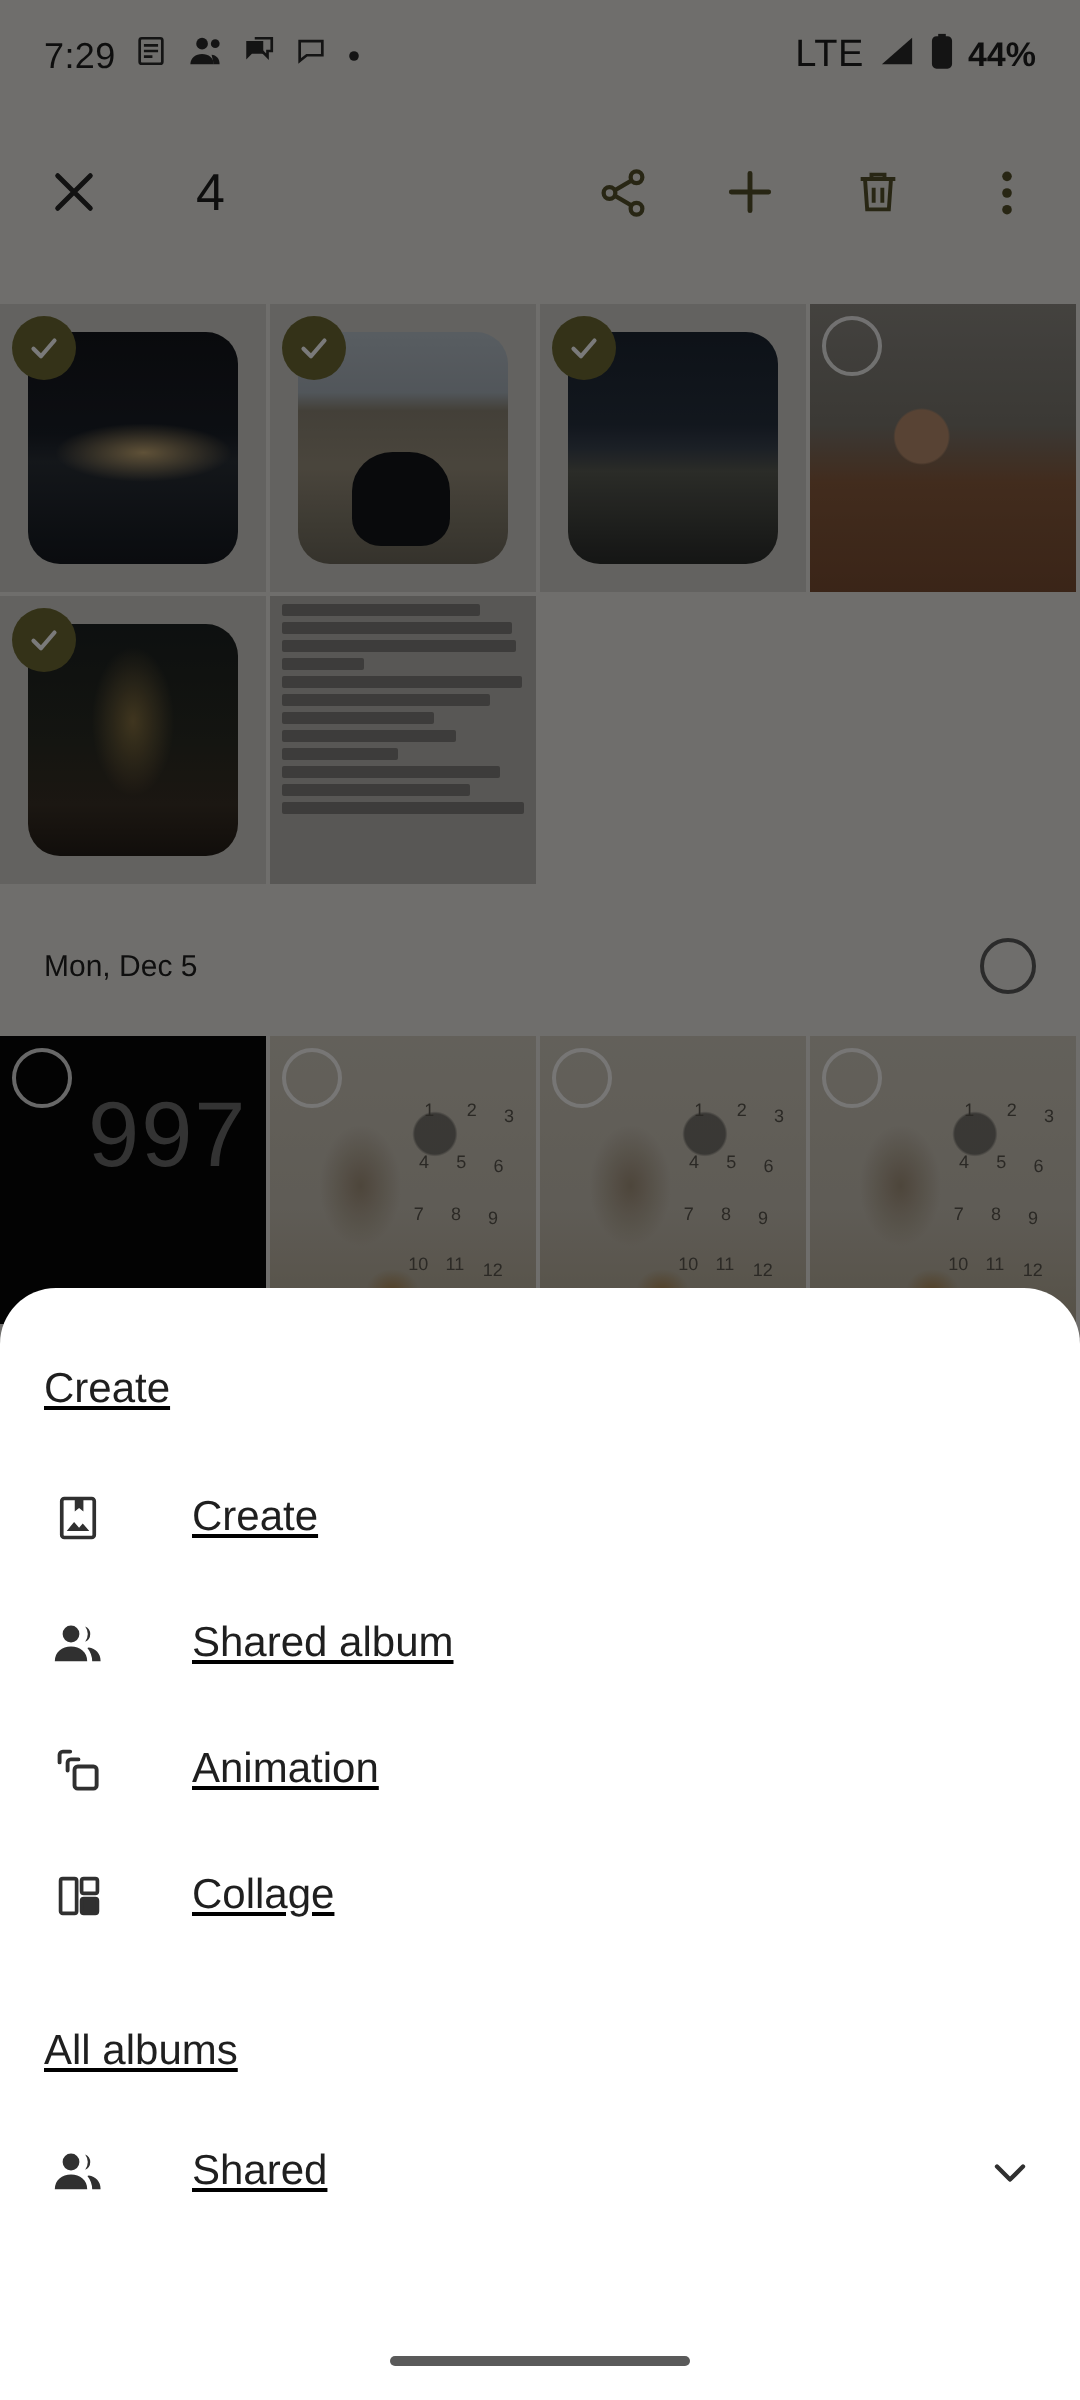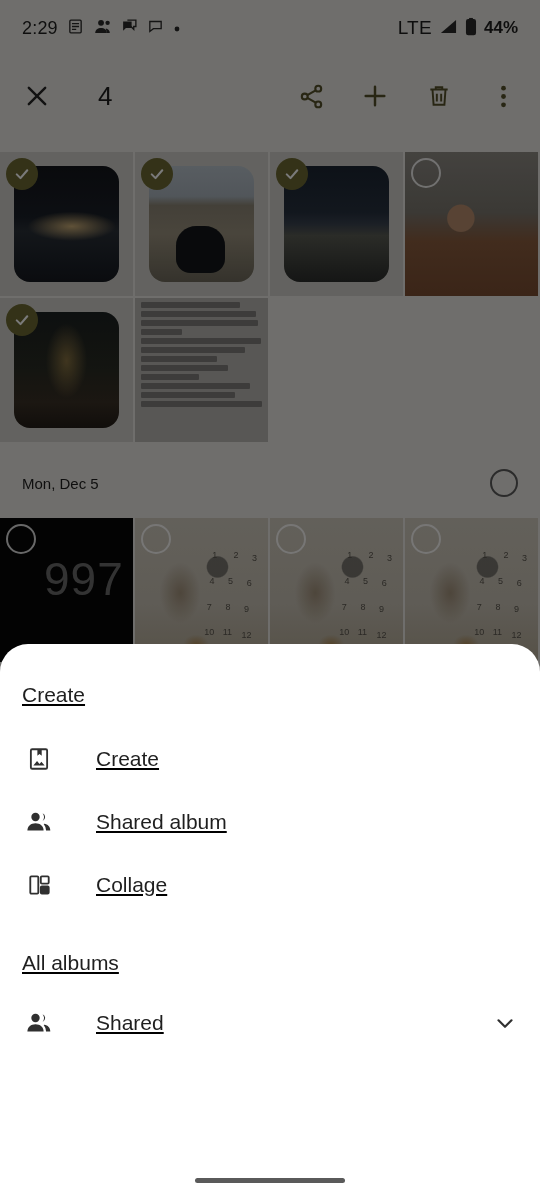--- a/index.html
+++ b/index.html
@@ -90,21 +90,21 @@
   }
   .art-doc {
     width:100%; height:100%;
     background:#b9b7b2;
     padding:4px 6px;
     display:flex; flex-direction:column; gap:3px;
   }
   .doc-line { height:6px; background:#5d5b58; opacity:.62; border-radius:1px; }
   .art-black { width:100%; height:100%; background:#070707; position:relative; }
   .big-997 {
-    position:absolute; left:44px; top:34px;
+    position:absolute; left:44px; top:22px;
     font-size:46px; color:#6b6b6b; letter-spacing:1px;
   }
   .art-baby {
     width:100%; height:100%;
     background:
       radial-gradient(circle at 62% 34%, rgba(40,40,40,.5) 0 8%, rgba(0,0,0,0) 9%),
       radial-gradient(ellipse 22% 30% at 34% 52%, rgba(150,130,105,.75), rgba(150,130,105,0) 70%),
       radial-gradient(ellipse 14% 10% at 46% 88%, rgba(170,130,70,.8), rgba(170,130,70,0) 70%),
       linear-gradient(180deg,#cfc9bd 0%,#c6c0b3 60%,#b4a995 100%);
     position:relative;
@@ -165,21 +165,21 @@
   }
   #nav-handle { width:150px; height:5px; border-radius:3px; background:#5a5a5a; }
 </style>
 </head>
 <body>
 
 <div id="app-bg">
 
   <div id="status-bar">
     <div id="status-left">
-      <span class="sb-time">2:29</span>
+      <span class="sb-time">7:29</span>
       <span class="sb-ico">
         <svg width="17" height="17" viewBox="0 0 24 24" fill="none" stroke="#2b2b2b" stroke-width="1.9">
           <rect x="4" y="3" width="16" height="18" rx="1.5"></rect>
             <path d="M7 8h10M7 12h10M7 16h6"></path>
         </svg>
       </span>
       <span class="sb-ico">
         <svg width="19" height="17" viewBox="0 0 26 22" fill="#2b2b2b">
           <circle cx="11" cy="6" r="4"></circle>
             <path d="M3 20c0-4.4 3.6-7 8-7s8 2.6 8 7z"></path>
@@ -432,20 +432,30 @@
           <circle cx="10.5" cy="7" r="4.2"></circle>
           <path d="M2.4 20.6c0-4.5 3.6-7.3 8.1-7.3s8.1 2.8 8.1 7.3z"></path>
           <path d="M17.6 3.2a4.2 4.2 0 010 7.7 6.4 6.4 0 000-7.7z"></path>
           <path d="M19.4 13.8c3.4.5 5.9 2.9 5.9 6.8h-4.2a11 11 0 00-2.4-6.6z"></path>
         </svg>
       </span>
       <span class="item-label">Shared album</span>
     </div>
 
 
+    <div class="sheet-item">
+      <span class="item-icon">
+        <svg width="26" height="26" viewBox="0 0 24 24" fill="none" stroke="#303030" stroke-width="1.8" stroke-linecap="round">
+          <path d="M3.5 8.5V5a1.5 1.5 0 011.5-1.5h3.4"></path>
+          <path d="M7.2 12.2V8.6a1.5 1.5 0 011.5-1.5h3.5"></path>
+          <rect x="10.4" y="10.4" width="10.2" height="10.2" rx="1.5"></rect>
+        </svg>
+      </span>
+      <span class="item-label">Animation</span>
+    </div>
 
     <div class="sheet-item">
       <span class="item-icon">
         <svg width="25" height="26" viewBox="0 0 22 24" fill="none" stroke="#303030" stroke-width="1.7">
           <rect x="2.5" y="4" width="7.4" height="16" rx="1"></rect>
           <rect x="12.2" y="4" width="7.3" height="6.8" rx="1"></rect>
           <rect x="12.2" y="13.2" width="7.3" height="6.8" rx="1" fill="#303030"></rect>
         </svg>
       </span>
       <span class="item-label">Collage</span>

